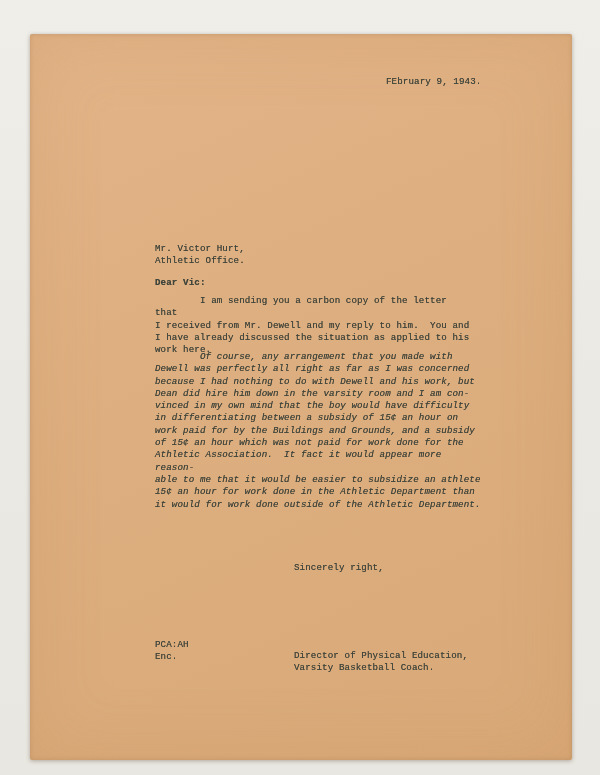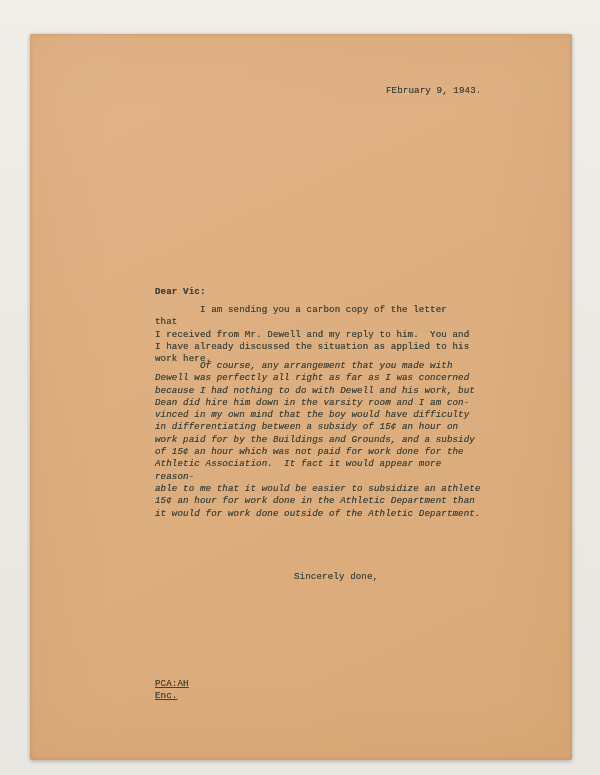--- a/index.html
+++ b/index.html
@@ -32,39 +32,40 @@
     color: #40453c;
   }
   .txt {
     position: absolute;
     font-size: 9.2px;
     line-height: 12.3px;
     letter-spacing: 0.1px;
     white-space: pre-wrap;
     color: #40453c;
     text-shadow: 0 0 0.5px rgba(55, 60, 50, 0.75);
-    margin-top: 9px;
   }
   .date      { left: 356px; top: 42px;  }
   .recipient { left: 125px; top: 209px; }
   .salutation{ left: 125px; top: 243px; font-weight: bold; }
   .para-1    { left: 125px; top: 261px; width: 318px; }
   .para-2    { left: 125px; top: 317px; width: 326px; font-style: italic; }
   .closing   { left: 264px; top: 528px; }
   .signature { left: 264px; top: 616px; }
-  .reference { left: 125px; top: 635px; text-decoration: underline; }
+  .reference { left: 125px; top: 605px; }
 </style>
 </head>
 <body>
 
 <div class="scan">
   <div class="paper">
 
     <div class="txt date">FEbruary 9, 1943.</div>
 
+    <div class="txt recipient">Mr. Victor Hurt,
+Athletic Office.</div>
 
     <div class="txt salutation">Dear Vic:</div>
 
     <div class="txt para-1">        I am sending you a carbon copy of the letter that
 I received from Mr. Dewell and my reply to him.  You and
 I have already discussed the situation as applied to his
 work here.</div>
 
     <div class="txt para-2">        Of course, any arrangement that you made with
 Dewell was perfectly all right as far as I was concerned
@@ -72,20 +73,22 @@
 Dean did hire him down in the varsity room and I am con-
 vinced in my own mind that the boy would have difficulty
 in differentiating between a subsidy of 15¢ an hour on
 work paid for by the Buildings and Grounds, and a subsidy
 of 15¢ an hour which was not paid for work done for the
 Athletic Association.  It fact it would appear more reason-
 able to me that it would be easier to subsidize an athlete
 15¢ an hour for work done in the Athletic Department than
 it would for work done outside of the Athletic Department.</div>
 
-    <div class="txt closing">Sincerely done,</div>
+    <div class="txt closing">Sincerely right,</div>
 
+    <div class="txt signature">Director of Physical Education,
+Varsity Basketball Coach.</div>
 
     <div class="txt reference">PCA:AH
 Enc.</div>
 
   </div>
 </div>
 
 </body></html>

